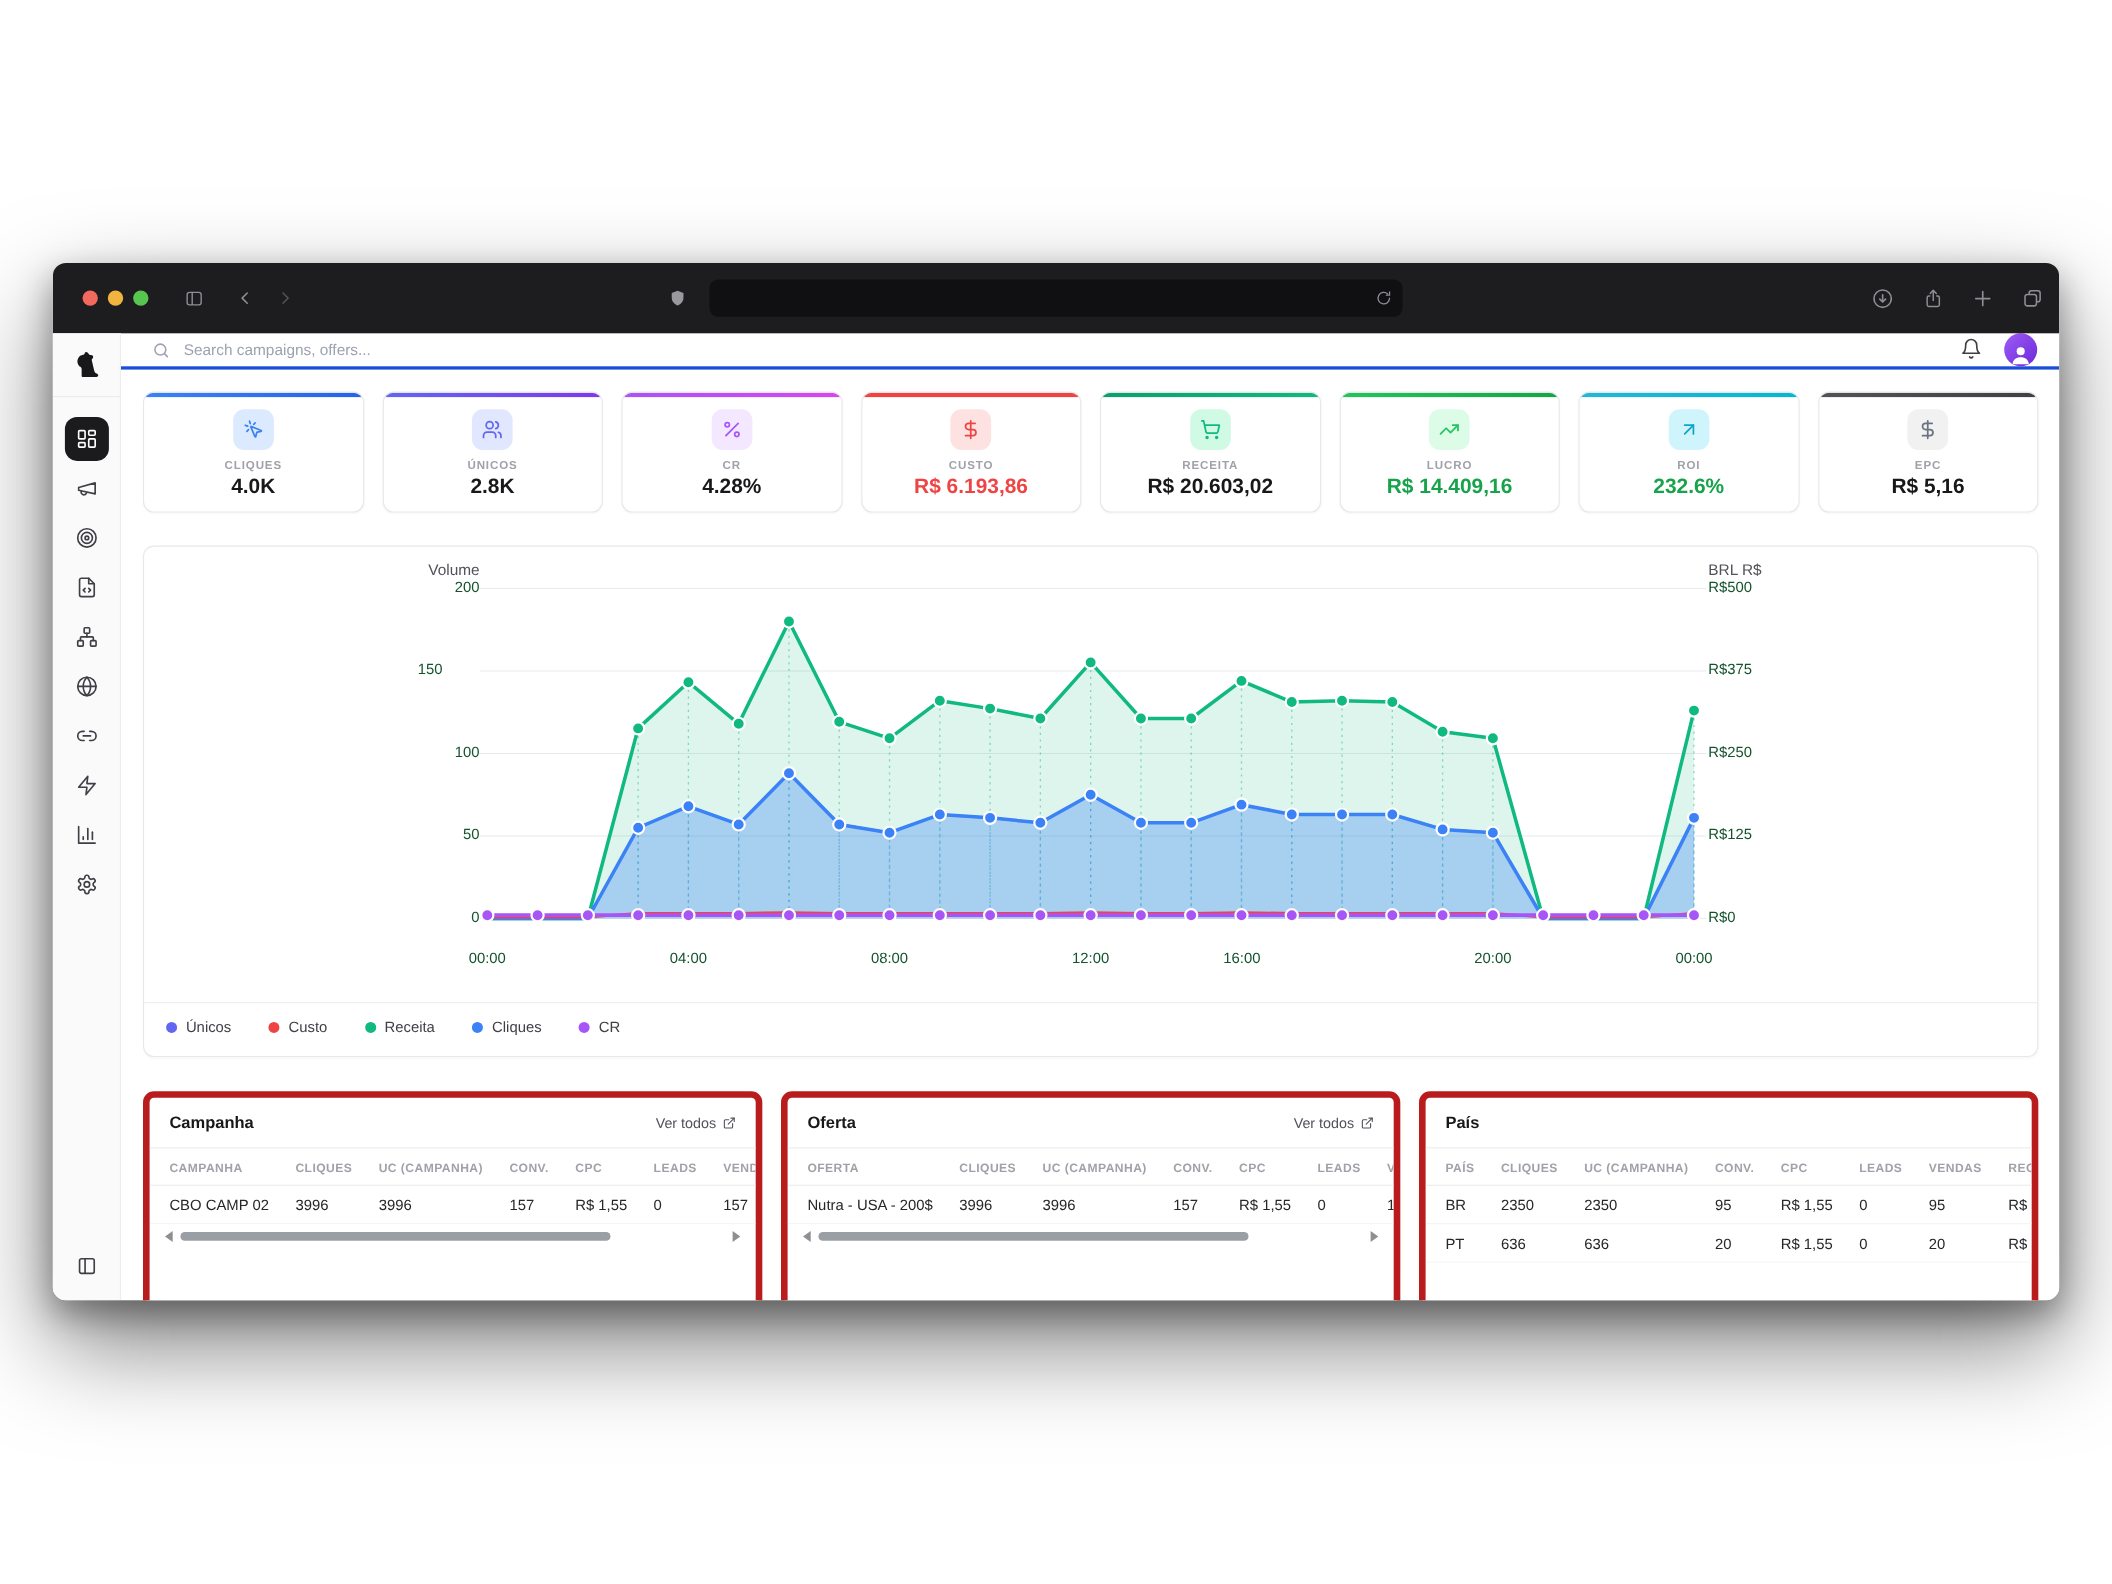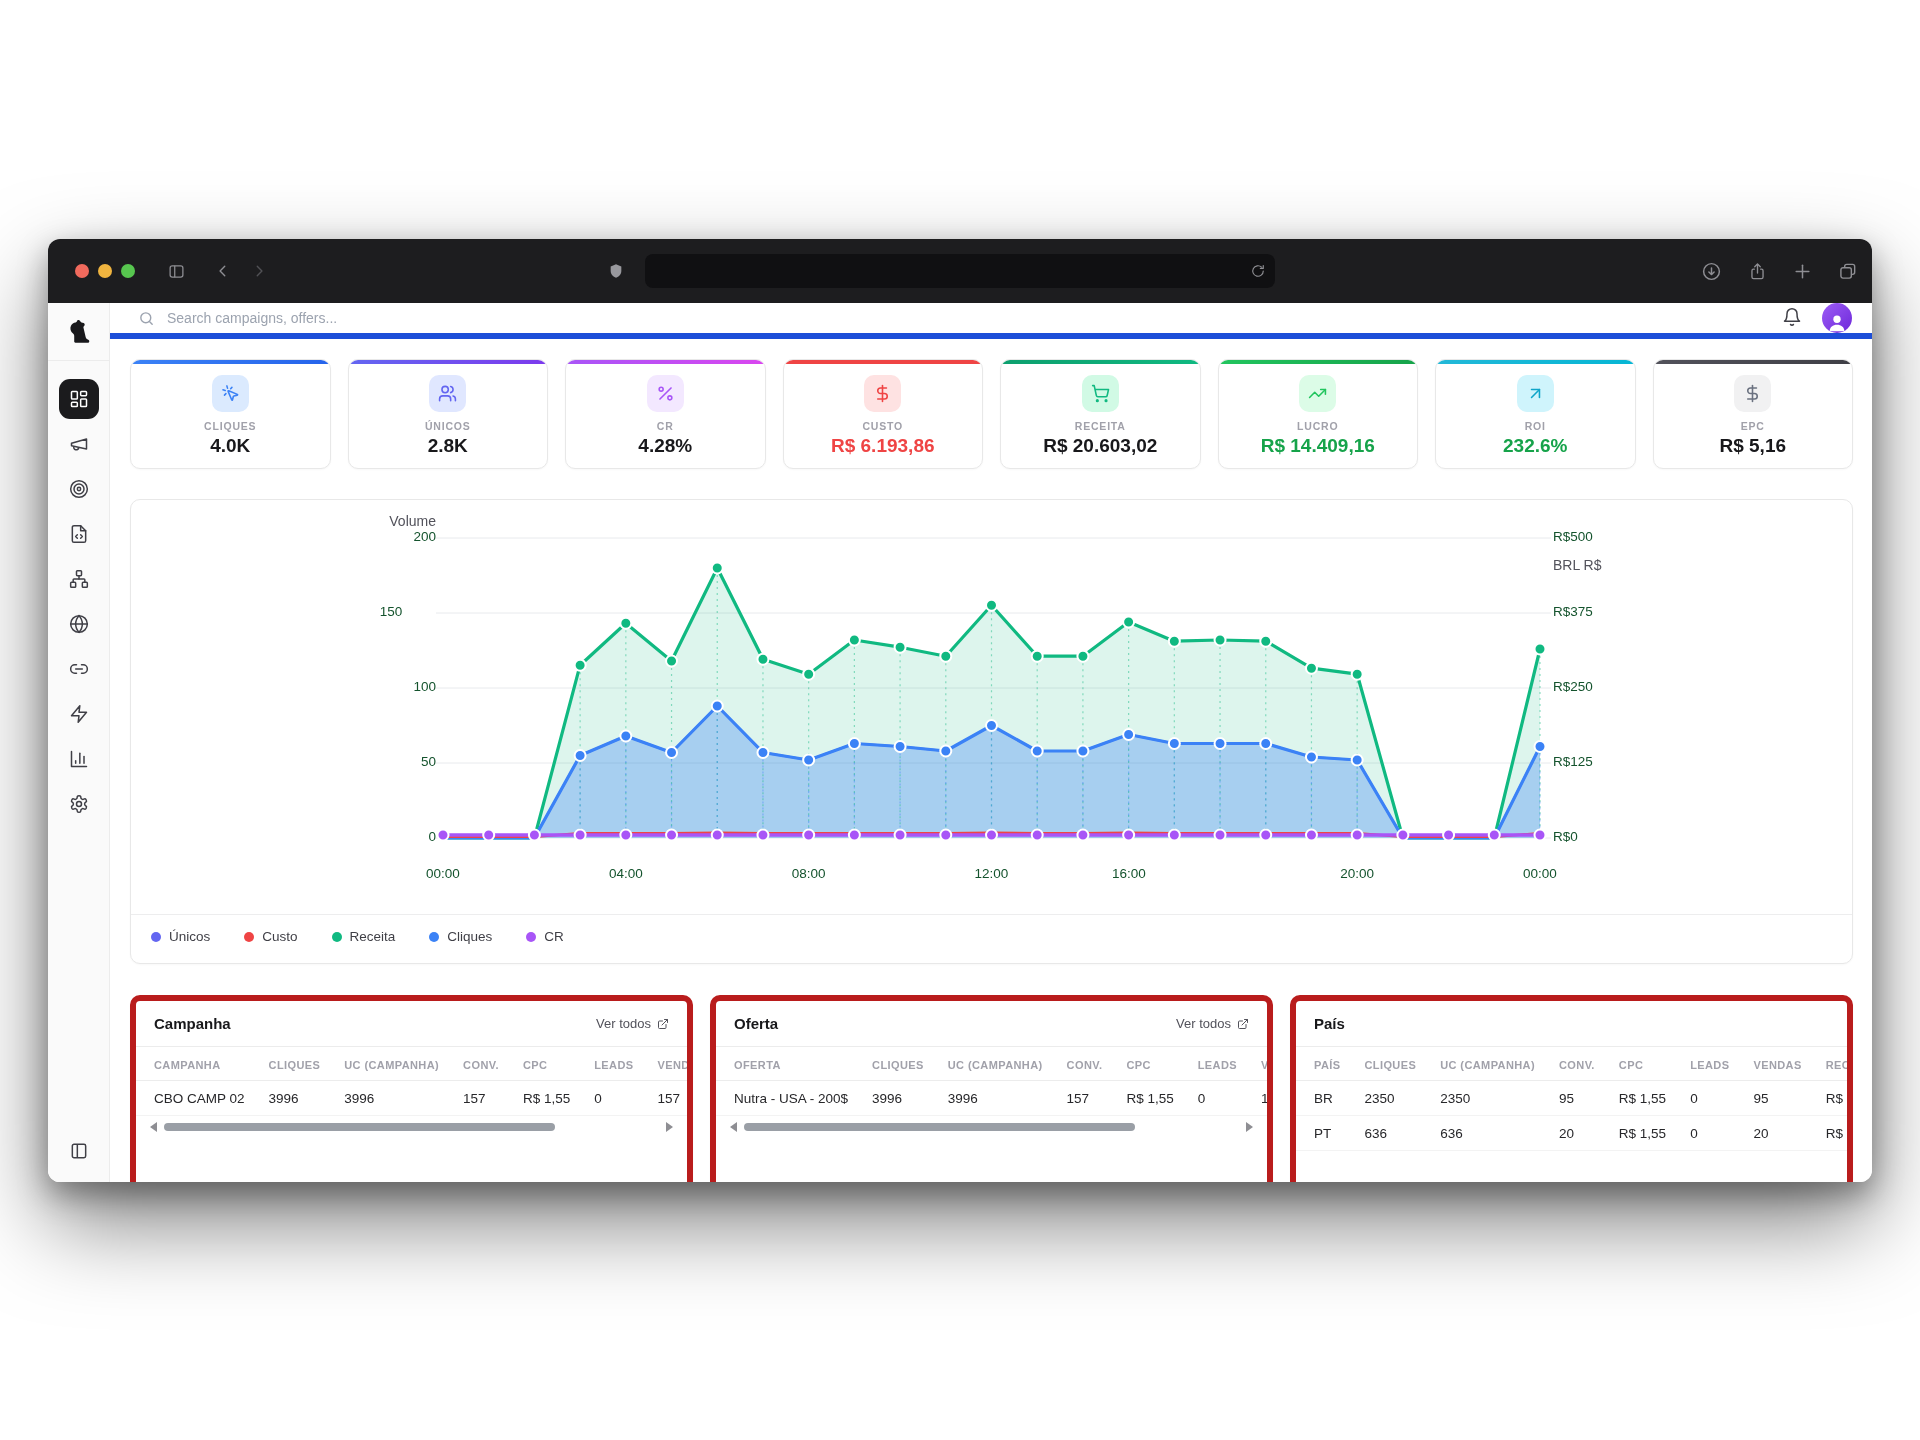--- a/index.html
+++ b/index.html
@@ -21,21 +21,21 @@
   .tb-right{position:absolute;right:14px;top:0;height:64px;display:flex;align-items:center;gap:26px;color:#98989d;}
   
   .app{display:flex;height:879px;background:#fff;}
   .sidebar{width:62px;background:#fafafa;border-right:1px solid #ececec;position:relative;box-sizing:border-box;flex:none;}
   .logo-cell{height:57px;display:flex;align-items:center;justify-content:center;border-bottom:1px solid #ececec;color:#18181b;}
   .nav{display:flex;flex-direction:column;align-items:center;padding-top:18px;gap:5px;}
   .nav-item{width:40px;height:40px;border-radius:11px;display:flex;align-items:center;justify-content:center;color:#3f3f46;}
   .nav-item.active{background:#1b1b1d;color:#ffffff;}
   .sidebar-bottom{position:absolute;bottom:14px;left:0;width:100%;display:flex;justify-content:center;color:#3f3f46;}
   .main{flex:1;display:flex;flex-direction:column;min-width:0;}
-  .topbar{height:57px;border-bottom:6px solid #1d4ed8;display:flex;align-items:center;padding:0 20px 0 28px;box-sizing:border-box;}
+  .topbar{height:57px;border-bottom:3px solid #1d4ed8;display:flex;align-items:center;padding:0 20px 0 28px;box-sizing:border-box;}
   .search-wrap{display:flex;align-items:center;gap:10px;color:#9ca3af;flex:1;}
   .search-input{border:none;outline:none;font-size:14px;color:#374151;width:420px;font-family:"Liberation Sans",sans-serif;}
   .search-input::placeholder{color:#9ca3af;}
   .topbar-right{display:flex;align-items:center;gap:20px;}
   .bell{color:#3f3f46;}
   .avatar{width:30px;height:30px;border-radius:50%;background:linear-gradient(135deg,#9d5cf6 0%,#6d28d9 100%);
           display:flex;align-items:flex-end;justify-content:center;overflow:hidden;}
   .content{padding:20px 19px 0 20px;}
   
   .kpi-row{display:grid;grid-template-columns:repeat(8,1fr);gap:17px;}
@@ -44,21 +44,21 @@
   .kpi-accent{height:4px;width:100%;}
   .kpi-chip{width:37px;height:37px;border-radius:10px;margin:11px auto 0;display:flex;align-items:center;justify-content:center;}
   .kpi-label{margin-top:8px;font-size:10.5px;letter-spacing:.8px;color:#a1a1aa;font-weight:bold;}
   .kpi-value{margin-top:3px;font-size:19px;font-weight:bold;color:#18181b;}
   
   .chart-card{position:relative;margin-top:30px;height:465px;border:1px solid #e8e8e8;border-radius:10px;background:#fff;
               box-sizing:border-box;box-shadow:0 1px 2px rgba(0,0,0,.03);}
   .chart-svg{position:absolute;left:0;top:0;}
   .ax-title{position:absolute;font-size:14px;color:#52525b;}
   .ax-title.left{left:200px;top:13px;width:105px;text-align:right;}
-  .ax-title.right{left:1422px;top:13px;margin-top:44px;}
+  .ax-title.right{left:1422px;top:13px;}
   .tick{position:absolute;font-size:13.5px;color:#14532d;}
   .tick.l{left:215px;width:90px;text-align:right;}
   .tick.r{left:1422px;}
   .tick.x{width:70px;text-align:center;top:366px;}
   .legend{position:absolute;left:0;right:0;top:414px;border-top:1px solid #ededee;display:flex;gap:34px;
           padding:14px 0 0 20px;}
   .legend-item{display:inline-flex;align-items:center;gap:8px;font-size:13.5px;color:#3f3f46;}
   .legend-dot{width:10px;height:10px;border-radius:50%;display:inline-block;}
   
   .tables-row{display:grid;grid-template-columns:1fr 1fr 1fr;gap:17px;margin-top:31px;}

